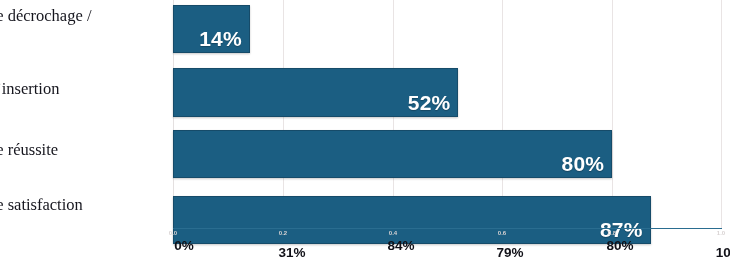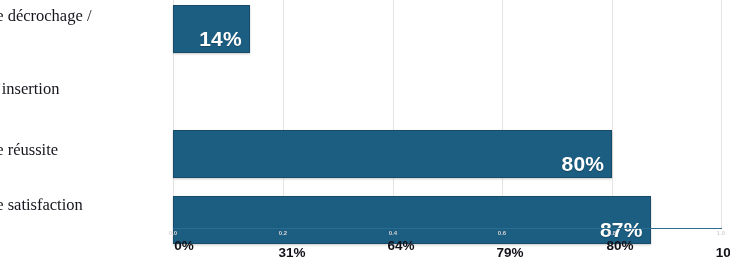--- a/index.html
+++ b/index.html
@@ -157,20 +157,25 @@
     <div class="gridline" style="left:329px"></div>
     <div class="gridline" style="left:439px"></div>
     <div class="gridline" style="left:548px"></div>
 
     <div class="bar-row" style="top:5px;height:48px">
       <div class="bar" style="width:14%">
         <span class="bar-value">14%</span>
       </div>
     </div>
 
+    <div class="bar-row" style="top:68px;height:49px">
+      <div class="bar" style="width:52%">
+        <span class="bar-value">52%</span>
+      </div>
+    </div>
 
     <div class="bar-row" style="top:130px;height:48px">
       <div class="bar" style="width:80%">
         <span class="bar-value">80%</span>
       </div>
     </div>
 
     <div class="bar-row" style="top:196px;height:48px">
       <div class="bar" style="width:87%">
         <span class="bar-value">87%</span>
@@ -186,19 +191,19 @@
     <span class="tick-faint" style="left:110px">0.2</span>
     <span class="tick-faint" style="left:220px">0.4</span>
     <span class="tick-faint" style="left:329px">0.6</span>
     <span class="tick-faint" style="left:439px">0.8</span>
     <span class="tick-faint" style="left:548px">1.0</span>
   </div>
 
   <div class="axis-bold">
     <span class="tick-bold" style="left:16px;top:0px">0%</span>
     <span class="tick-bold" style="left:124px;top:7px">31%</span>
-    <span class="tick-bold" style="left:233px;top:0px">64%</span>
+    <span class="tick-bold" style="left:233px;top:0px">84%</span>
     <span class="tick-bold" style="left:342px;top:7px">79%</span>
     <span class="tick-bold" style="left:452px;top:0px">80%</span>
     <span class="tick-bold" style="left:565px;top:7px">100%</span>
   </div>
 
 </div>
 
 </body></html>

